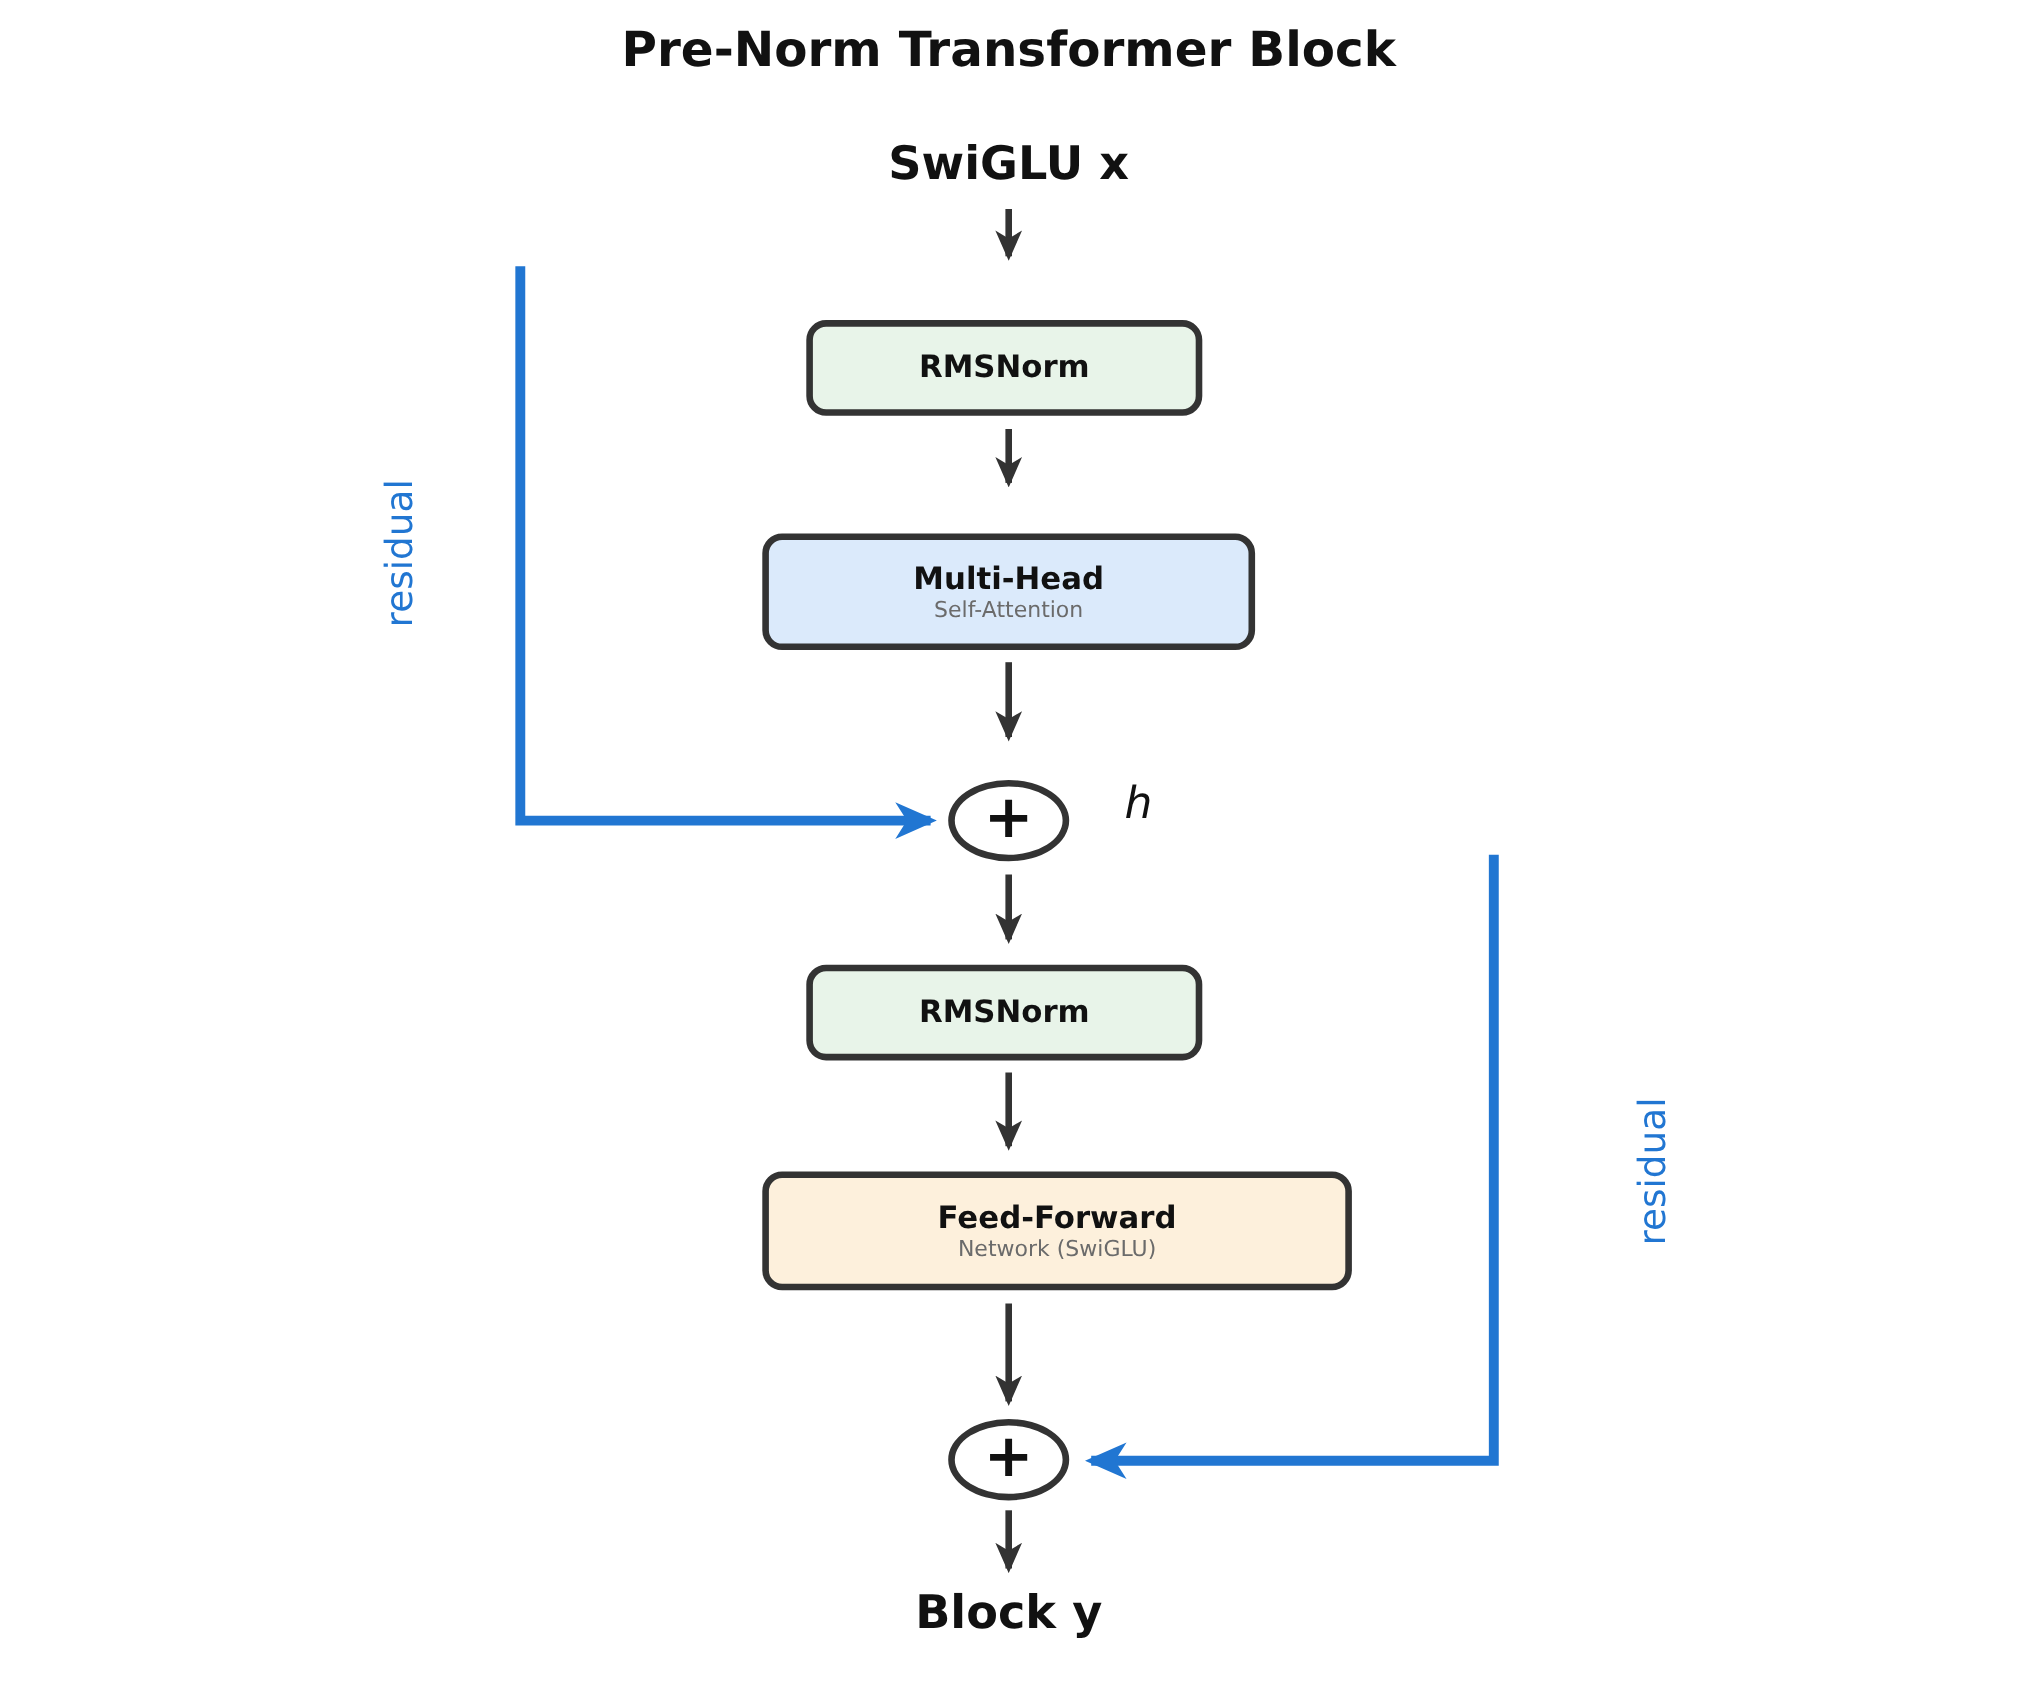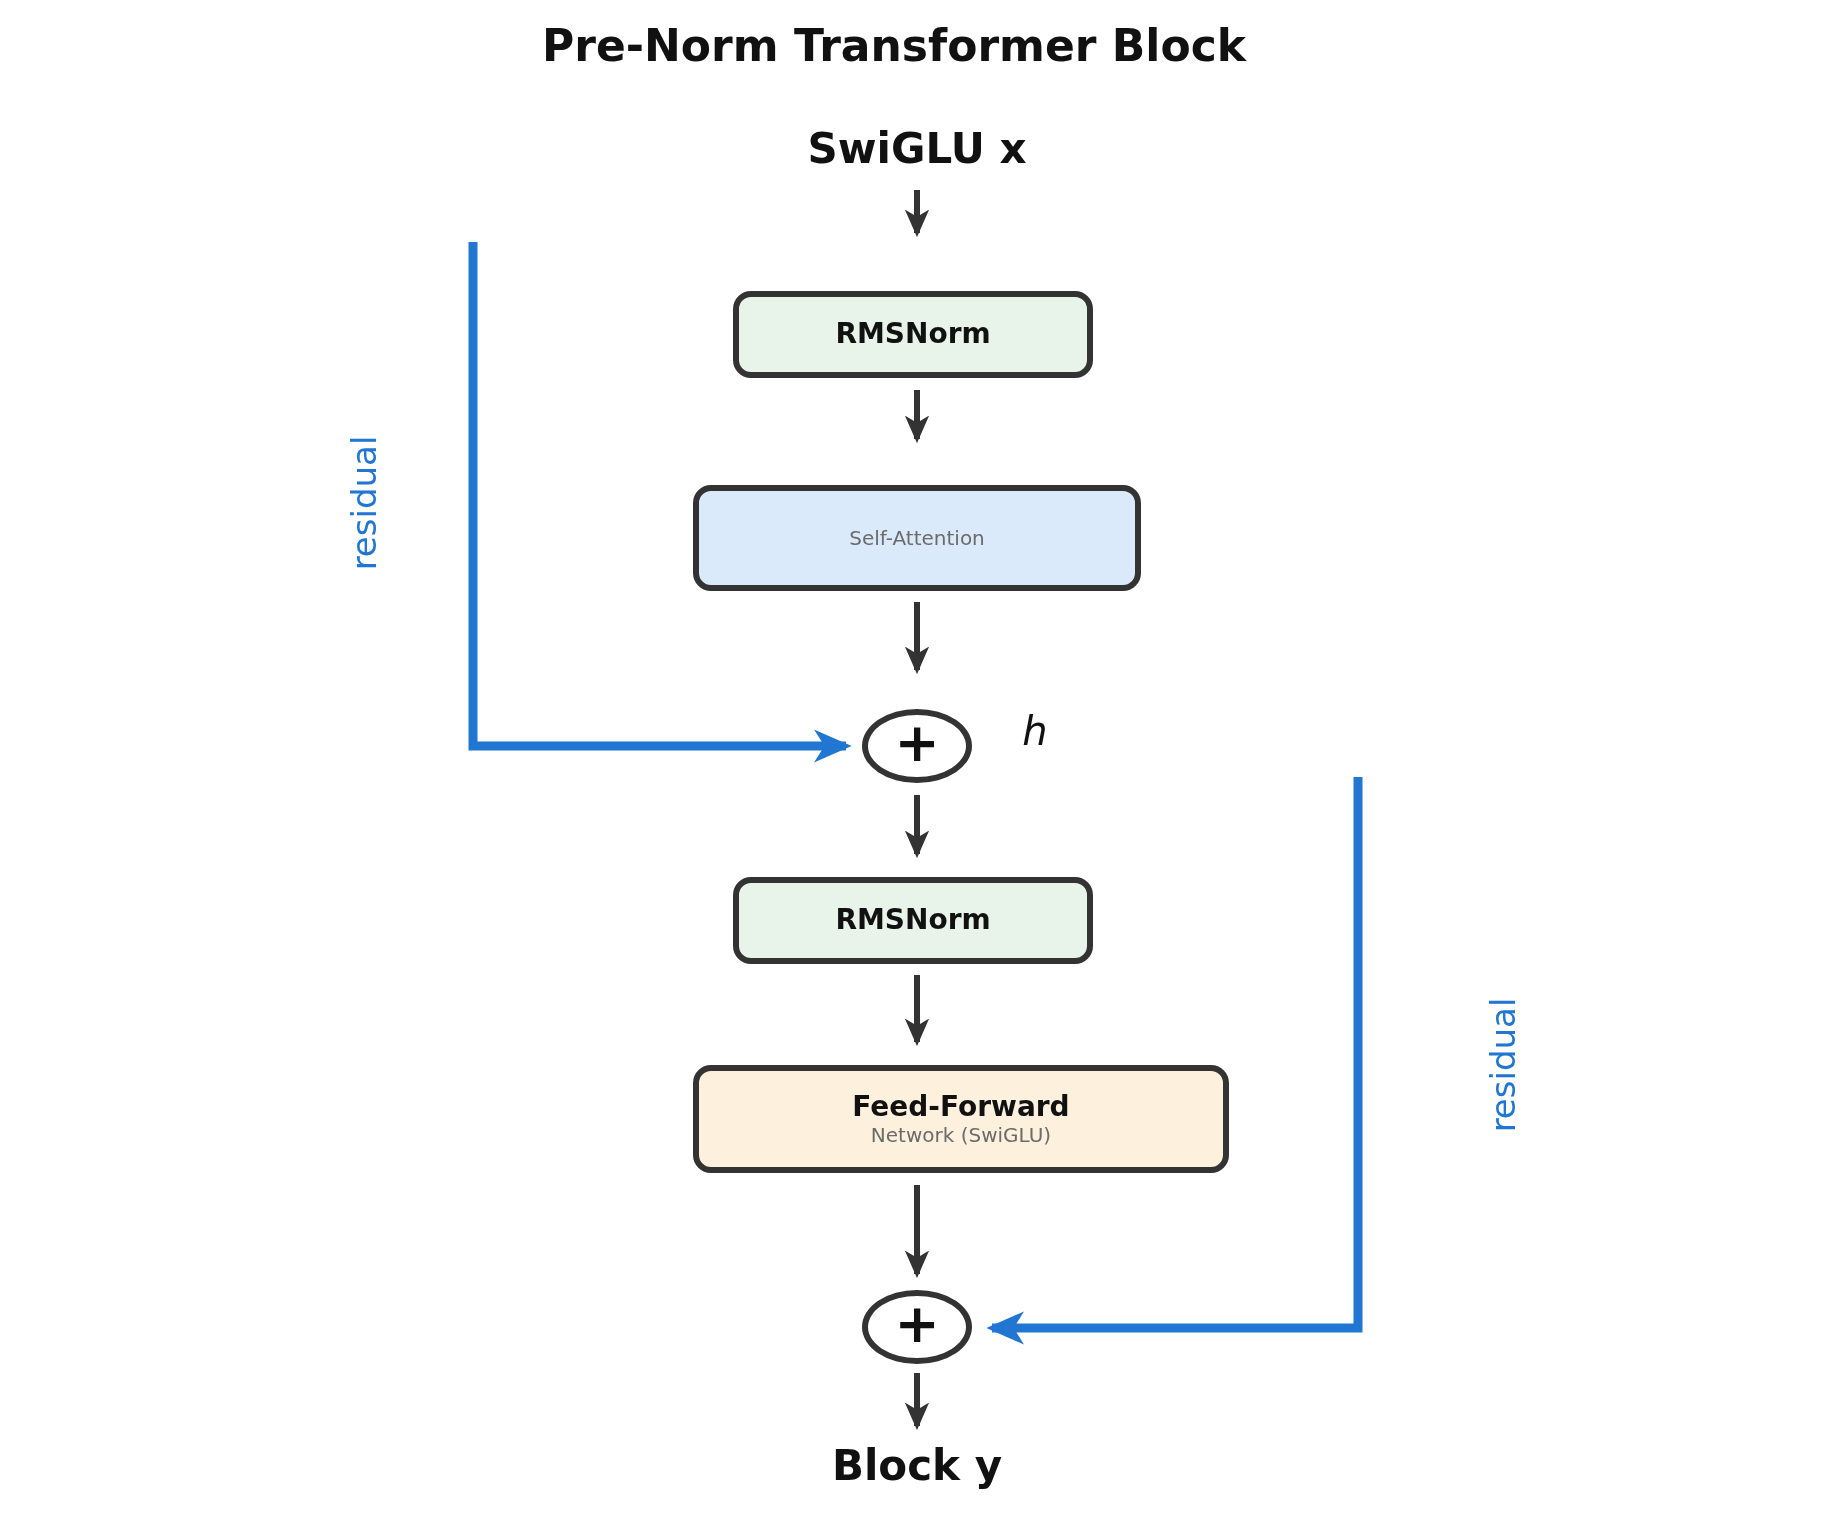--- a/index.html
+++ b/index.html
@@ -6,21 +6,21 @@
   .canvas{
     position:relative;
     width:1834px;height:1534px;
     background:#fff;
     font-family:"DejaVu Sans","Liberation Sans",sans-serif;
     overflow:hidden;
   }
   .layer{position:absolute;left:0;top:0;width:1834px;height:1534px;pointer-events:none;}
 
   .diagram-title{
-    position:absolute;left:894px;top:20px;transform:translateX(-50%);
+    position:absolute;left:917px;top:20px;transform:translateX(-50%);
     font-size:44px;font-weight:bold;color:#111;white-space:nowrap;
   }
   .flow-label{
     position:absolute;transform:translateX(-50%);
     font-size:42px;font-weight:bold;color:#111;white-space:nowrap;
   }
   .box{
     position:absolute;box-sizing:border-box;
     border:6px solid var(--arrow-dark);border-radius:18px;
     display:flex;flex-direction:column;align-items:center;justify-content:center;
@@ -82,20 +82,21 @@
 
   <div class="diagram-title">Pre-Norm Transformer Block</div>
 
   <div class="flow-label" style="left:917px;top:124px;">SwiGLU x</div>
 
   <div class="box box-norm" style="left:733px;top:291px;width:360px;height:87px;">
     <div class="box-title">RMSNorm</div>
   </div>
 
   <div class="box box-attn" style="left:693px;top:485px;width:448px;height:106px;">
+    <div class="box-title">Multi-Head</div>
     <div class="box-sub">Self-Attention</div>
   </div>
 
   <div class="plus-node" style="left:862px;top:709px;">
     <span>+</span>
   </div>
   <div class="h-label">h</div>
 
   <div class="box box-norm" style="left:733px;top:877px;width:360px;height:87px;">
     <div class="box-title">RMSNorm</div>

